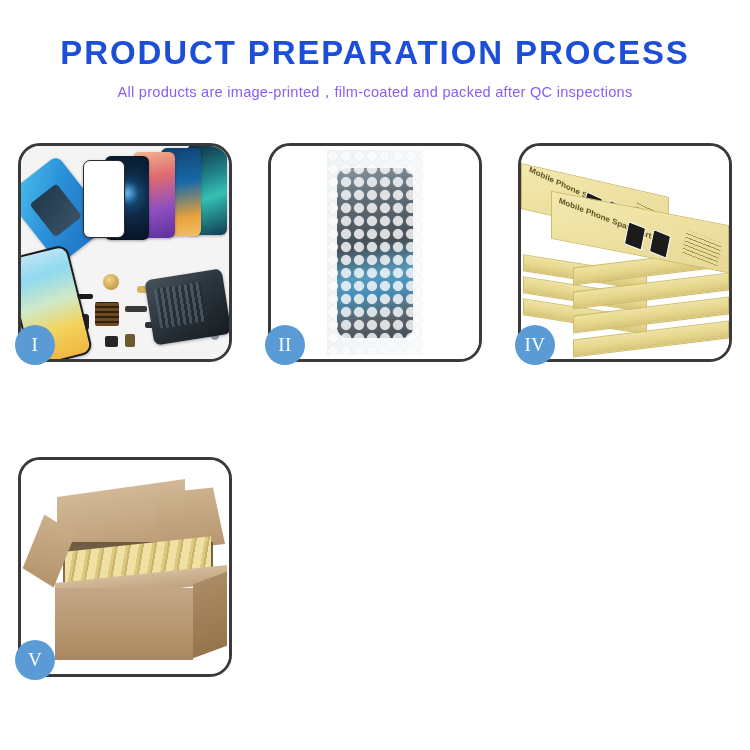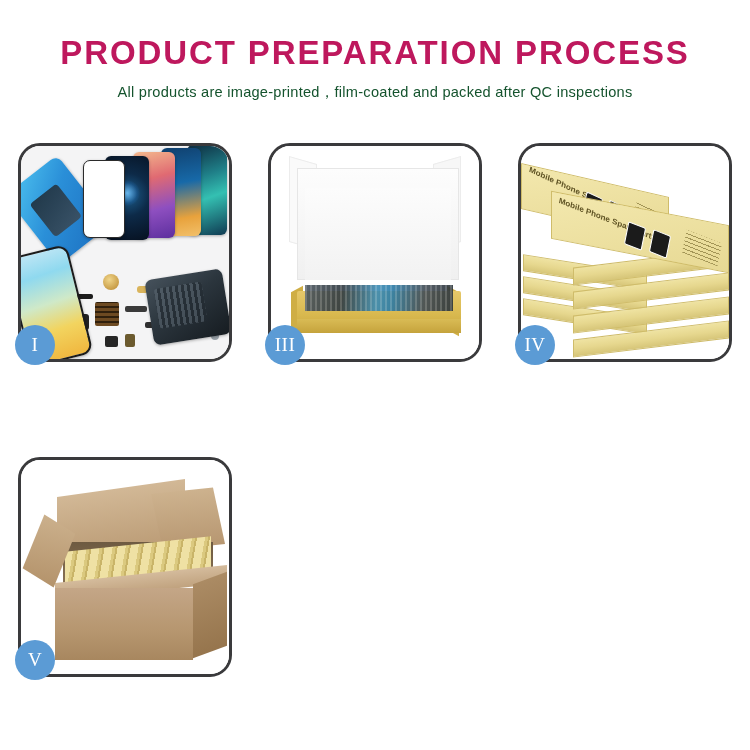--- a/index.html
+++ b/index.html
@@ -7,26 +7,26 @@
     width: 750px; height: 750px;
     background: #ffffff;
     font-family: "Liberation Sans", sans-serif;
     overflow: hidden;
   }
   .page { position: relative; width: 750px; height: 750px; }
 
   
   .header { padding-top: 34px; text-align: center; }
   .title {
-    font-size: 33px; font-weight: bold; color: #be185d;
+    font-size: 33px; font-weight: bold; color: #1d4ed8;
     letter-spacing: 1.9px; white-space: nowrap;
     font-family: "Liberation Sans", sans-serif;
   }
   .subtitle {
-    margin-top: 11px; font-size: 14.6px; color: #14532d;
+    margin-top: 11px; font-size: 14.6px; color: #8b5cf6;
     letter-spacing: .25px; white-space: nowrap;
   }
 
   
   .grid {
     position: absolute; left: 18px; top: 143px;
     width: 714px; height: 534px;
     display: grid;
     grid-template-columns: 214px 214px 214px;
     grid-template-rows: 219px 220px;
@@ -326,37 +326,31 @@
         <div class="part pt7"></div>
         <div class="part pt8"></div>
         <div class="part pt9"></div>
         <div class="part pt10"></div>
         <div class="part pt11"></div>
         <div class="part pt12"></div>
       </div>
       <div class="badge">I</div>
     </div>
 
-
     <div class="panel">
-      <div class="panel-inner p3">
-        <div class="b3-wrap">
-          <div class="b3-lidL"></div>
-          <div class="b3-lidR"></div>
-          <div class="b3-backwall"></div>
-          <div class="b3-foam"></div>
-          <div class="b3-sideL"></div>
-          <div class="b3-sideR"></div>
-          <div class="b3-tray"></div>
-          <div class="b3-content"></div>
-          <div class="b3-trayfront"></div>
+      <div class="panel-inner p2">
+        <div class="bag">
+          <div class="bag-item"></div>
+          <div class="bubbles2"></div>
+          <div class="bubbles"></div>
         </div>
       </div>
-      <div class="badge">III</div>
+      <div class="badge">II</div>
     </div>
+
 
     <div class="panel">
       <div class="panel-inner p4">
         <div class="stack">
 
           <div class="ybox" style="left:2px;  top:118px; width:124px; height:17px; transform:skewY(9deg);"></div>
           <div class="ybox" style="left:2px;  top:140px; width:124px; height:17px; transform:skewY(9deg);"></div>
           <div class="ybox" style="left:2px;  top:162px; width:124px; height:17px; transform:skewY(9deg);"></div>
 
           <div class="ybox" style="left:52px; top:112px; width:156px; height:18px; transform:skewY(-7deg);"></div>

